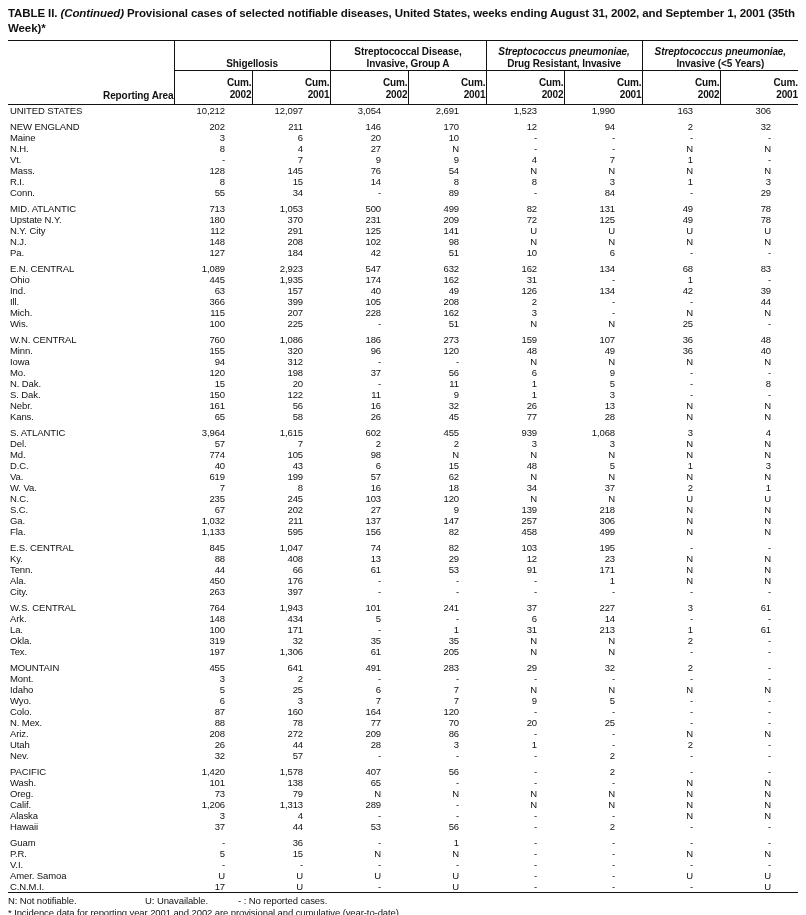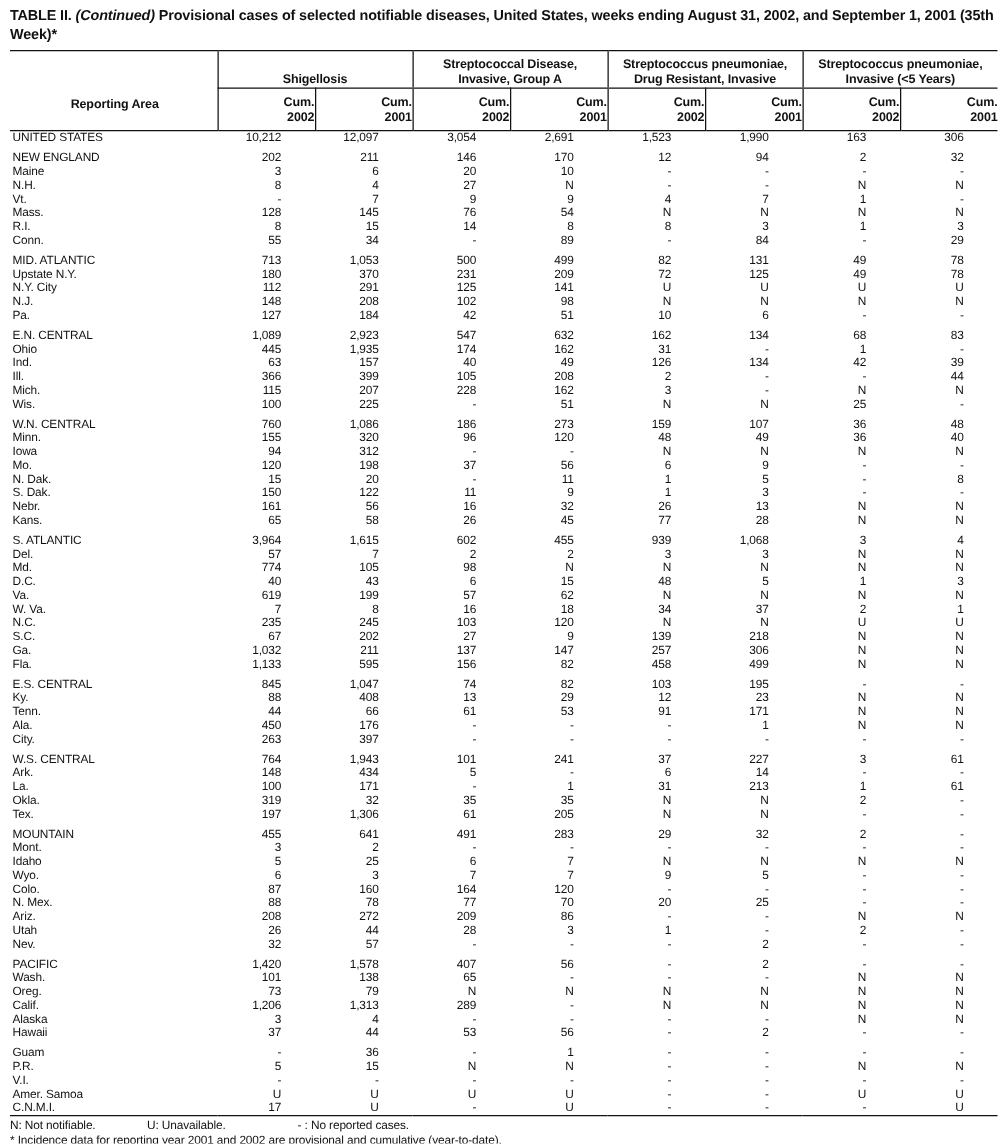--- a/index.html
+++ b/index.html
@@ -40,35 +40,35 @@
 
   thead th {
     font-size: 10px;
     font-weight: bold;
     letter-spacing: -0.1px;
     padding: 0;
   }
   th.corner {
     border-top: 1.5px solid #111;
     border-bottom: 1.5px solid #111;
-    text-align: center;
+    text-align: right;
     vertical-align: bottom;
-    padding: 0 0 15px 2px;
+    padding: 0 0 3px 2px;
   }
   th.group {
     border-top: 1.5px solid #111;
     border-left: 1px solid #111;
     border-bottom: 1px solid #111;
     text-align: center;
     vertical-align: bottom;
     padding: 2px 0 1px 0;
     height: 26px;
     line-height: 1.15;
   }
-  th.group .italic { }
+  th.group .italic { font-style: italic; }
   th.subcol {
     border-left: 1px solid #111;
     border-bottom: 1.5px solid #111;
     text-align: right;
     vertical-align: bottom;
     padding: 2px 0 3px 0;
     height: 28px;
     line-height: 1.2;
   }
 
@@ -86,21 +86,21 @@
   tr.gap td { height: 5px; line-height: 5px; font-size: 2px; }
 
   .footnotes {
     margin-top: 2px;
     font-size: 9.5px;
     line-height: 12px;
     letter-spacing: -0.1px;
   }
   .fn-row span { display: inline-block; }
   .fn-a { width: 107px; }
-  .fn-b { width: 118px; }
+  .fn-b { width: 118px; text-align: center; }
 </style>
 </head>
 <body>
 
 <div class="page">
 
   <div class="title">
     <span>TABLE II. </span><span class="italic">(Continued)</span><span> Provisional cases of selected notifiable diseases, United States, weeks ending August 31, 2002, and September 1, 2001 (35th Week)*</span>
   </div>
 

